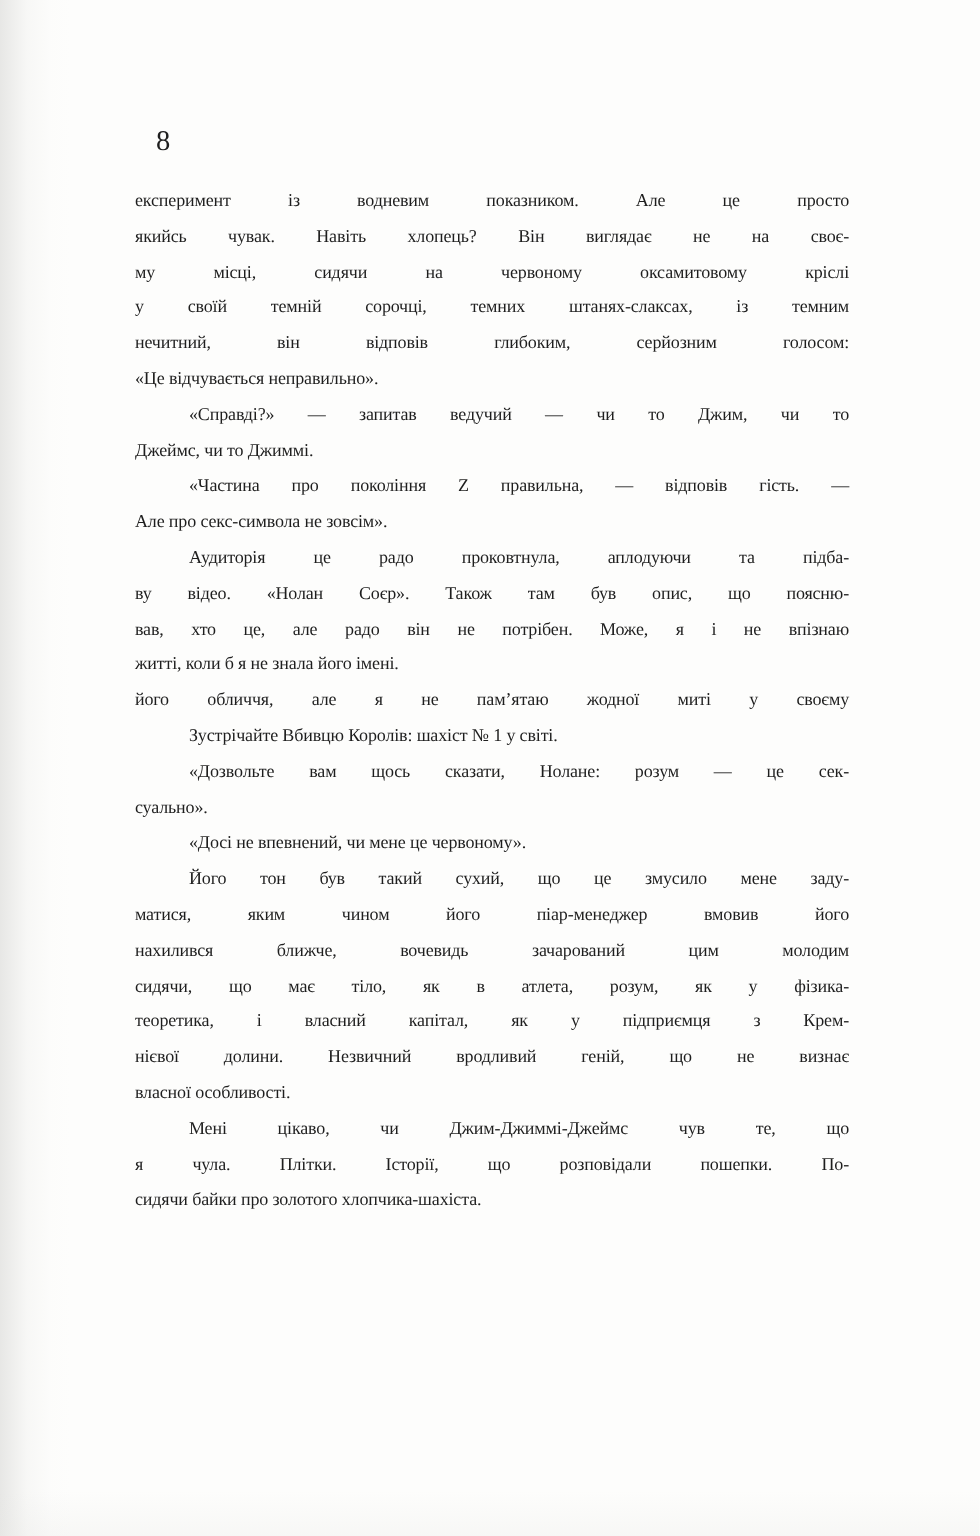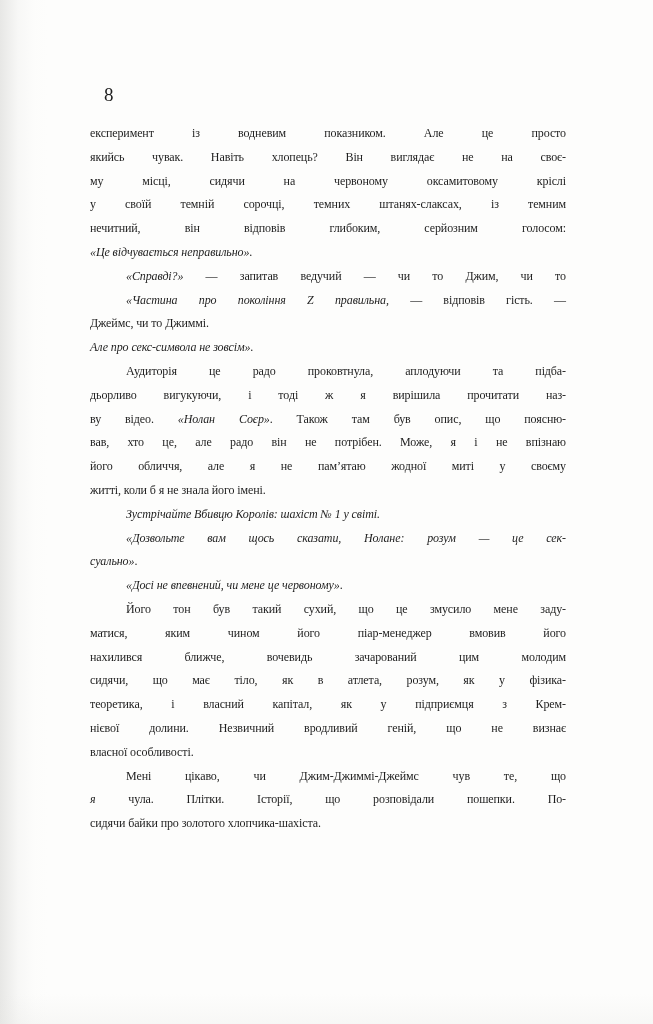--- a/index.html
+++ b/index.html
@@ -46,47 +46,46 @@
   .line {
     font-size: 12px;
     line-height: 23.8px;
     letter-spacing: -0.1px;
     white-space: nowrap;
     text-align: justify;
     text-align-last: justify;
   }
   .line.indent { padding-left: 36px; }
   .line.last { text-align-last: left; }
-  .it { font-style: italic; }
+  .it { }
 </style>
 </head>
 <body style="background: rgb(253, 253, 252); color: rgb(30, 30, 30);">
 
 <div class="left-shade"></div>
 <div class="bottom-shade"></div>
 
 <div class="page-number">8</div>
 
 <div class="text-block">
     <div class="line"><span>експеримент із водневим показником. Але це просто</span></div>
     <div class="line"><span>якийсь чувак. Навіть хлопець? Він виглядає не на своє-</span></div>
     <div class="line"><span>му місці, сидячи на червоному оксамитовому кріслі</span></div>
     <div class="line"><span>у своїй темній сорочці, темних штанях-слаксах, із темним</span></div>
     <div class="line"><span>нечитний, він відповів глибоким, серйозним голосом:</span></div>
     <div class="line last"><span class="it">«Це відчувається неправильно»</span><span>.</span></div>
     <div class="line indent"><span class="it">«Справді?»</span><span> — запитав ведучий — чи то Джим, чи то</span></div>
+    <div class="line last"><span>Джеймс, чи то Джиммі.</span></div>
     <div class="line indent"><span class="it">«Частина про покоління Z правильна,</span><span> — відповів гість. —</span></div>
-    <div class="line last"><span>Джеймс, чи то Джиммі.</span></div>
     <div class="line last"><span class="it">Але про секс-символа не зовсім»</span><span>.</span></div>
     <div class="line indent"><span>Аудиторія це радо проковтнула, аплодуючи та підба-</span></div>
-    <div class="line"><span>дьорливо вигукуючи, і тоді ж я вирішила прочитати наз-</span></div>
     <div class="line"><span>ву відео. </span><span class="it">«Нолан Соєр»</span><span>. Також там був опис, що поясню-</span></div>
     <div class="line"><span>вав, хто це, але радо він не потрібен. Може, я і не впізнаю</span></div>
+    <div class="line last"><span>житті, коли б я не знала його імені.</span></div>
     <div class="line"><span>його обличчя, але я не пам’ятаю жодної миті у своєму</span></div>
-    <div class="line last"><span>житті, коли б я не знала його імені.</span></div>
     <div class="line indent last"><span class="it">Зустрічайте Вбивцю Королів: шахіст № 1 у світі.</span></div>
     <div class="line indent"><span class="it">«Дозвольте вам щось сказати, Нолане: розум — це сек-</span></div>
     <div class="line last"><span class="it">суально»</span><span>.</span></div>
     <div class="line indent last"><span class="it">«Досі не впевнений, чи мене це червоному»</span><span>.</span></div>
     <div class="line indent"><span>Його тон був такий сухий, що це змусило мене заду-</span></div>
     <div class="line"><span>матися, яким чином його піар-менеджер вмовив його</span></div>
     <div class="line"><span>нахилився ближче, вочевидь зачарований цим молодим</span></div>
     <div class="line"><span>сидячи, що має тіло, як в атлета, розум, як у фізика-</span></div>
     <div class="line"><span>теоретика, і власний капітал, як у підприємця з Крем-</span></div>
     <div class="line"><span>нієвої долини. Незвичний вродливий геній, що не визнає</span></div>

